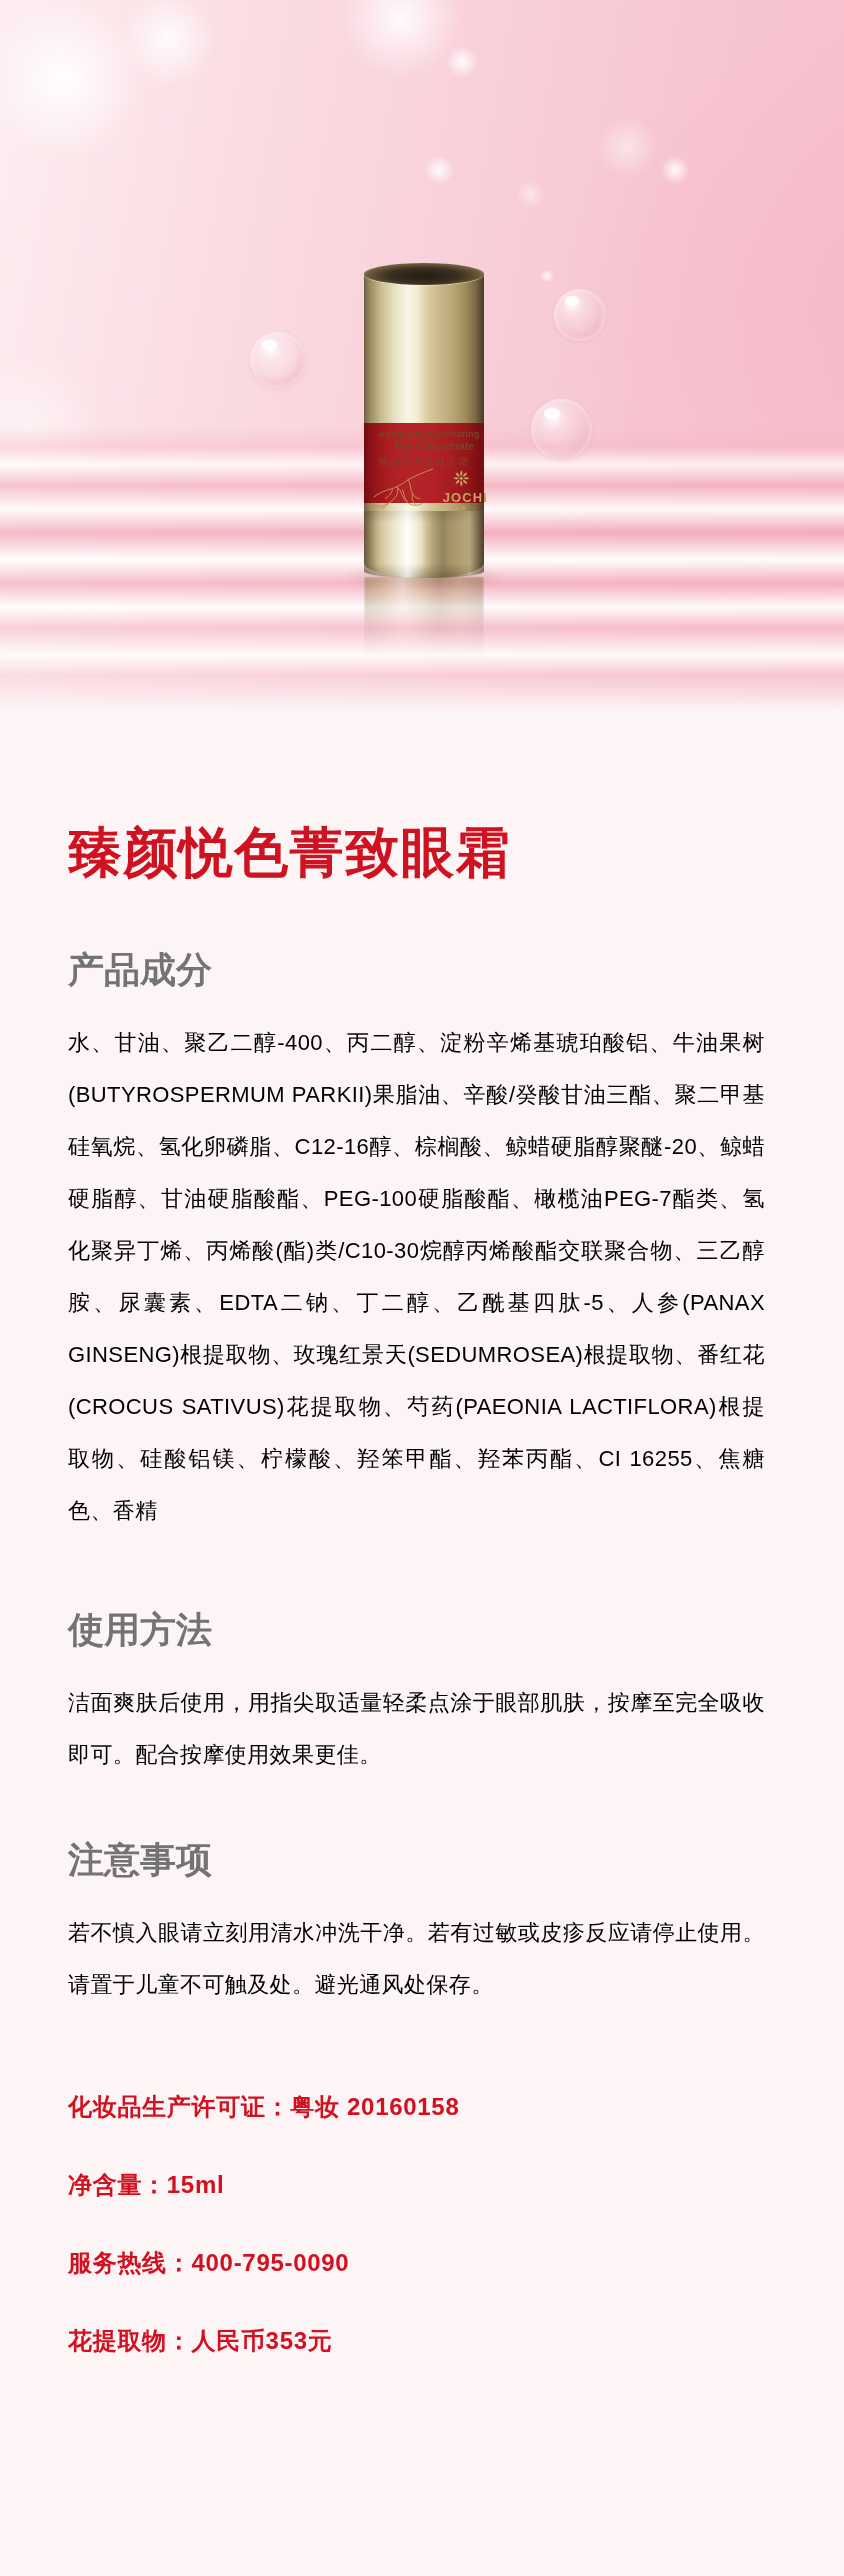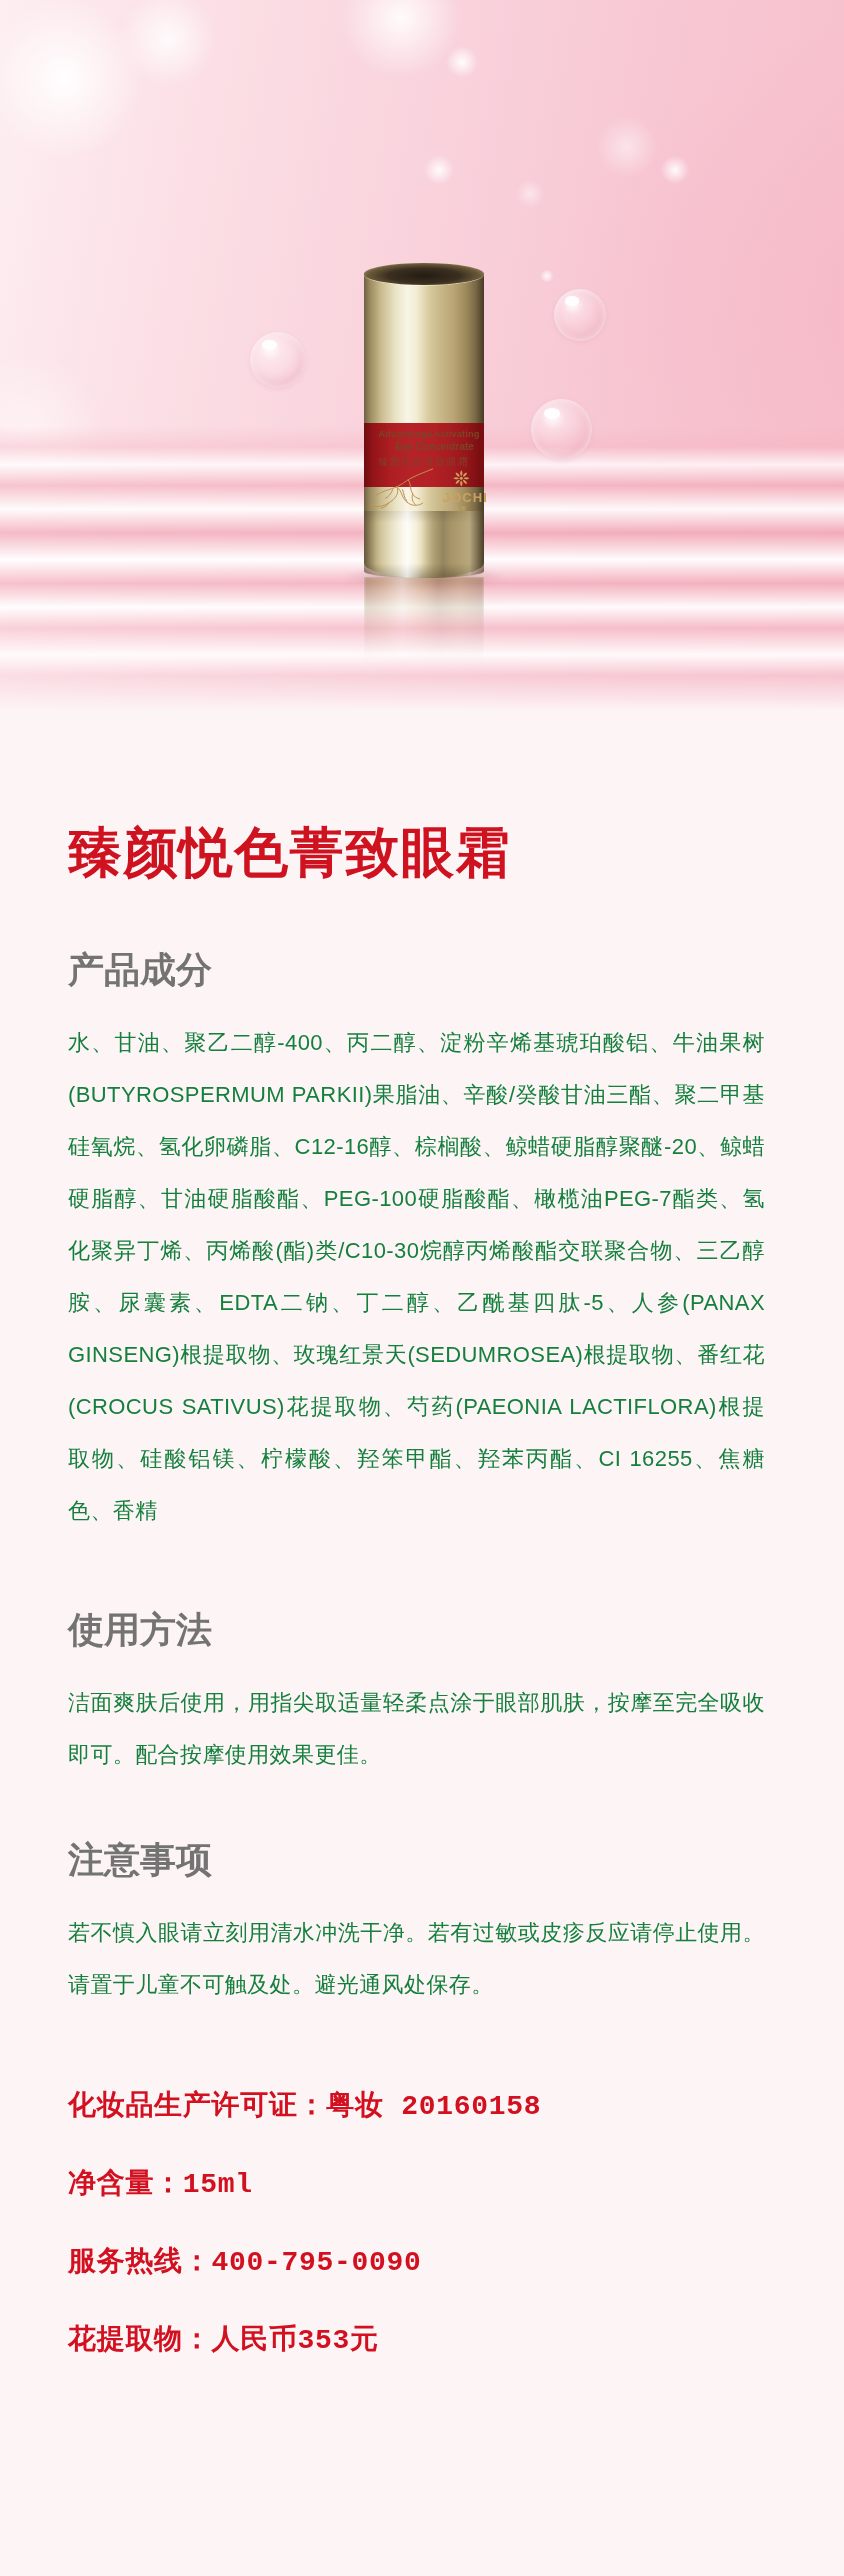--- a/index.html
+++ b/index.html
@@ -49,21 +49,21 @@
     mask-image:linear-gradient(180deg,#000 0%, rgba(0,0,0,.35) 55%, transparent 100%);
     filter:blur(1.4px); }
 
   .bottle { position:absolute; left:364px; top:263px; width:120px; height:315px; }
   .bottle-body { position:absolute; left:0; top:10px; width:120px; height:305px;
     border-radius:0 0 50% 50% / 0 0 5% 5%;
     background:linear-gradient(90deg,#6f6045 0%,#9b8b5f 5%,#c9bb8e 14%,#e9e2c4 26%,#f8f5e8 36%,#f2ecd2 44%,#d9cb9f 54%,#c8b787 64%,#baa677 74%,#9d8a5a 85%,#7a6846 93%,#473b27 100%); }
   .bottle-top-rim { position:absolute; left:0; top:0; width:120px; height:21.5px; border-radius:50%;
     background:radial-gradient(ellipse at 50% 58%, #241c13 0%, #3a2f20 42%, #6b5a3a 66%, #b3a172 82%, #ded2a8 94%, #efe8cc 100%);
     box-shadow:0 0.7px 0 rgba(255,250,230,.6); }
-  .bottle-label { position:absolute; left:0; top:160px; width:120px; height:64px;
+  .bottle-label { position:absolute; left:0; top:160px; width:120px; height:80px;
     background:linear-gradient(90deg,#6e0d10 0%,#941418 8%,#ad1e23 22%,#b52328 40%,#b32126 55%,#a91d22 70%,#97161b 85%,#7a0f12 96%);
     color:#7a4526; }
   .label-en { position:absolute; left:14.3px; top:5.7px; font-size:9.3px; font-weight:bold; letter-spacing:0.1px; color:#7a4526; line-height:11.4px; }
   .label-en2 { position:absolute; left:31px; top:18px; font-size:10px; font-weight:bold; color:#7a4526; }
   .label-cn { position:absolute; left:14.3px; top:31.5px; font-size:10px; letter-spacing:1.4px; color:#81402a; font-family:"Liberation Serif", serif; }
   .ginseng-art { position:absolute; left:2.9px; top:43px; }
   .label-logo { position:absolute; right:4.3px; top:46px; width:37px; text-align:center; }
   .label-logo .brand-name { font-size:13px; font-weight:bold; letter-spacing:1.1px; color:#c9a25e; margin-top:0.7px; }
   .label-logo .brand-cn { font-size:5px; color:#c9a25e; letter-spacing:1.4px; }
   .bottle-base-shine { position:absolute; left:0; top:248px; width:120px; height:67px;
@@ -78,24 +78,24 @@
     border-radius:50%; background:rgba(255,255,255,.9); filter:blur(0.7px); }
 
   
   .content { padding:0 79px 0 68px; }
   .page-title { margin-top:99px; font-family:"Liberation Serif", serif; font-weight:bold;
     font-size:54px; line-height:62px; color:#cf121f; letter-spacing:1.4px; }
   .section-heading { font-size:36px; line-height:36px; font-weight:bold; color:#737373; }
   .h-ingredients { margin-top:68px; }
   .h-usage { margin-top:75px; }
   .h-caution { margin-top:61px; }
-  .section-body { margin-top:29px; font-size:22px; line-height:52px; color:#15803d;
+  .section-body { margin-top:29px; font-size:22px; line-height:52px; color:#000000;
     text-align:justify; text-justify:inter-ideograph; letter-spacing:0.4px; }
   .info-block { margin-top:79px; }
-  .info-line { font-family:Liberation Mono, monospace; font-weight:bold; font-size:28px;
+  .info-line { font-family:Liberation Sans, sans-serif; font-weight:bold; font-size:24px;
     line-height:34px; color:#d2101f; margin-bottom:44px; letter-spacing:0.7px; }
 </style>
 </head>
 <body>
 
 <div class="hero">
   <div class="hero-right-tint"></div>
   <div class="bokeh-layer"></div>
   <div class="water-streaks"></div>
 

